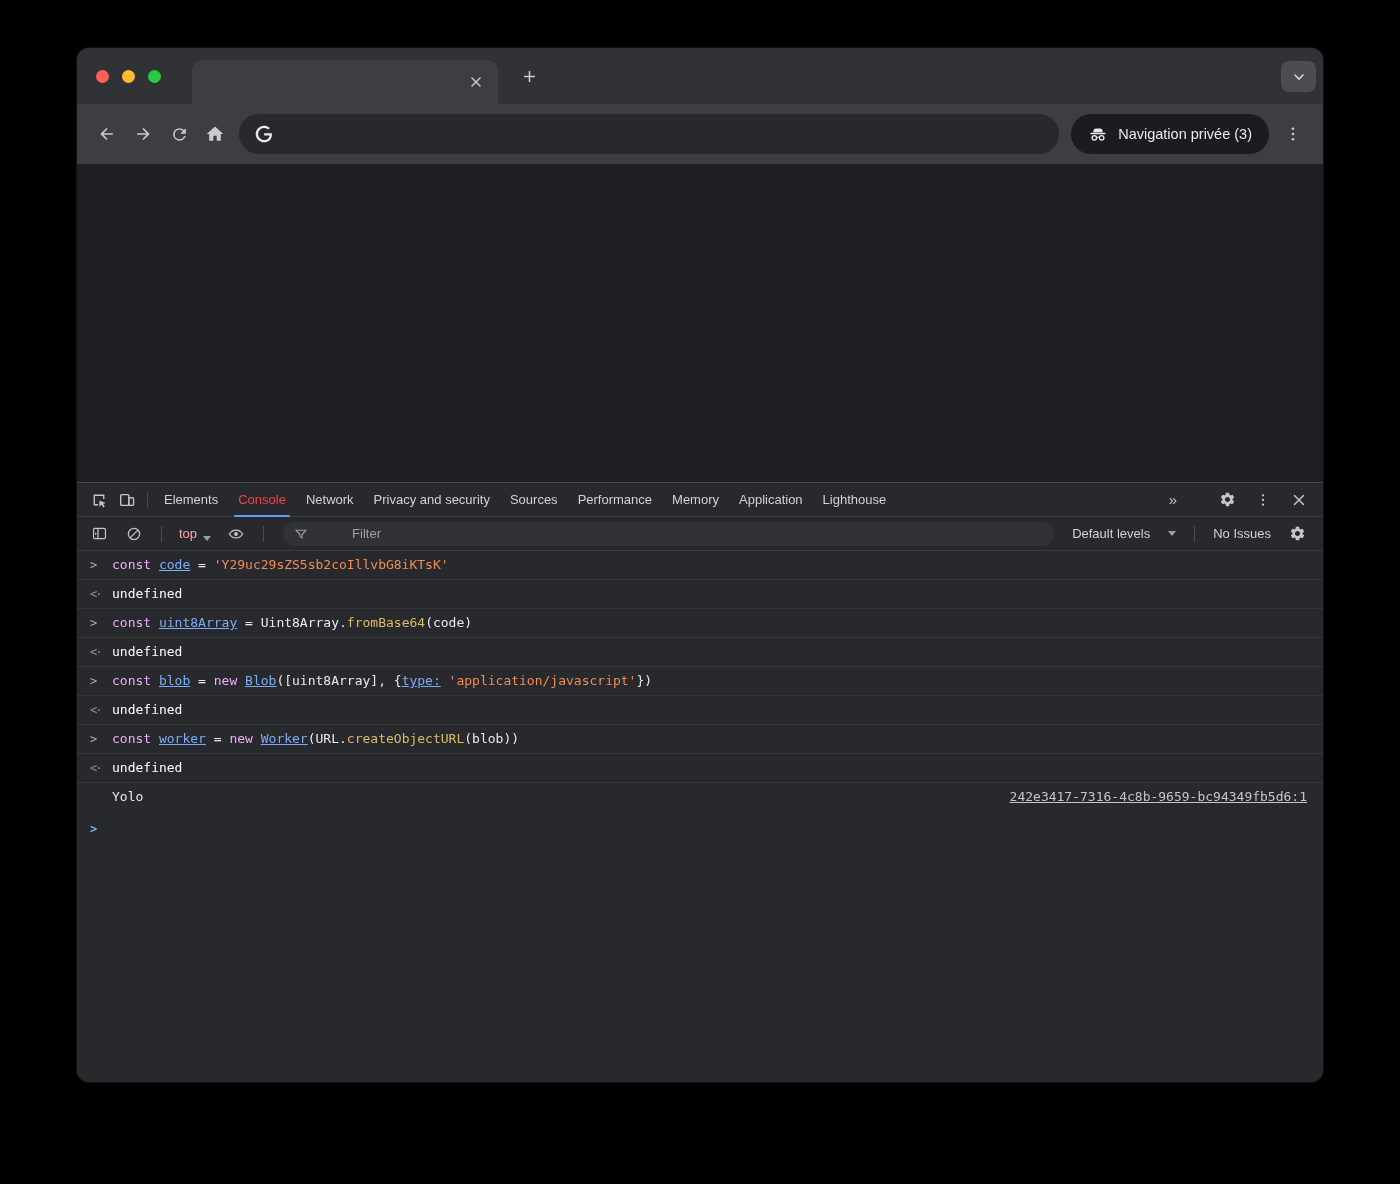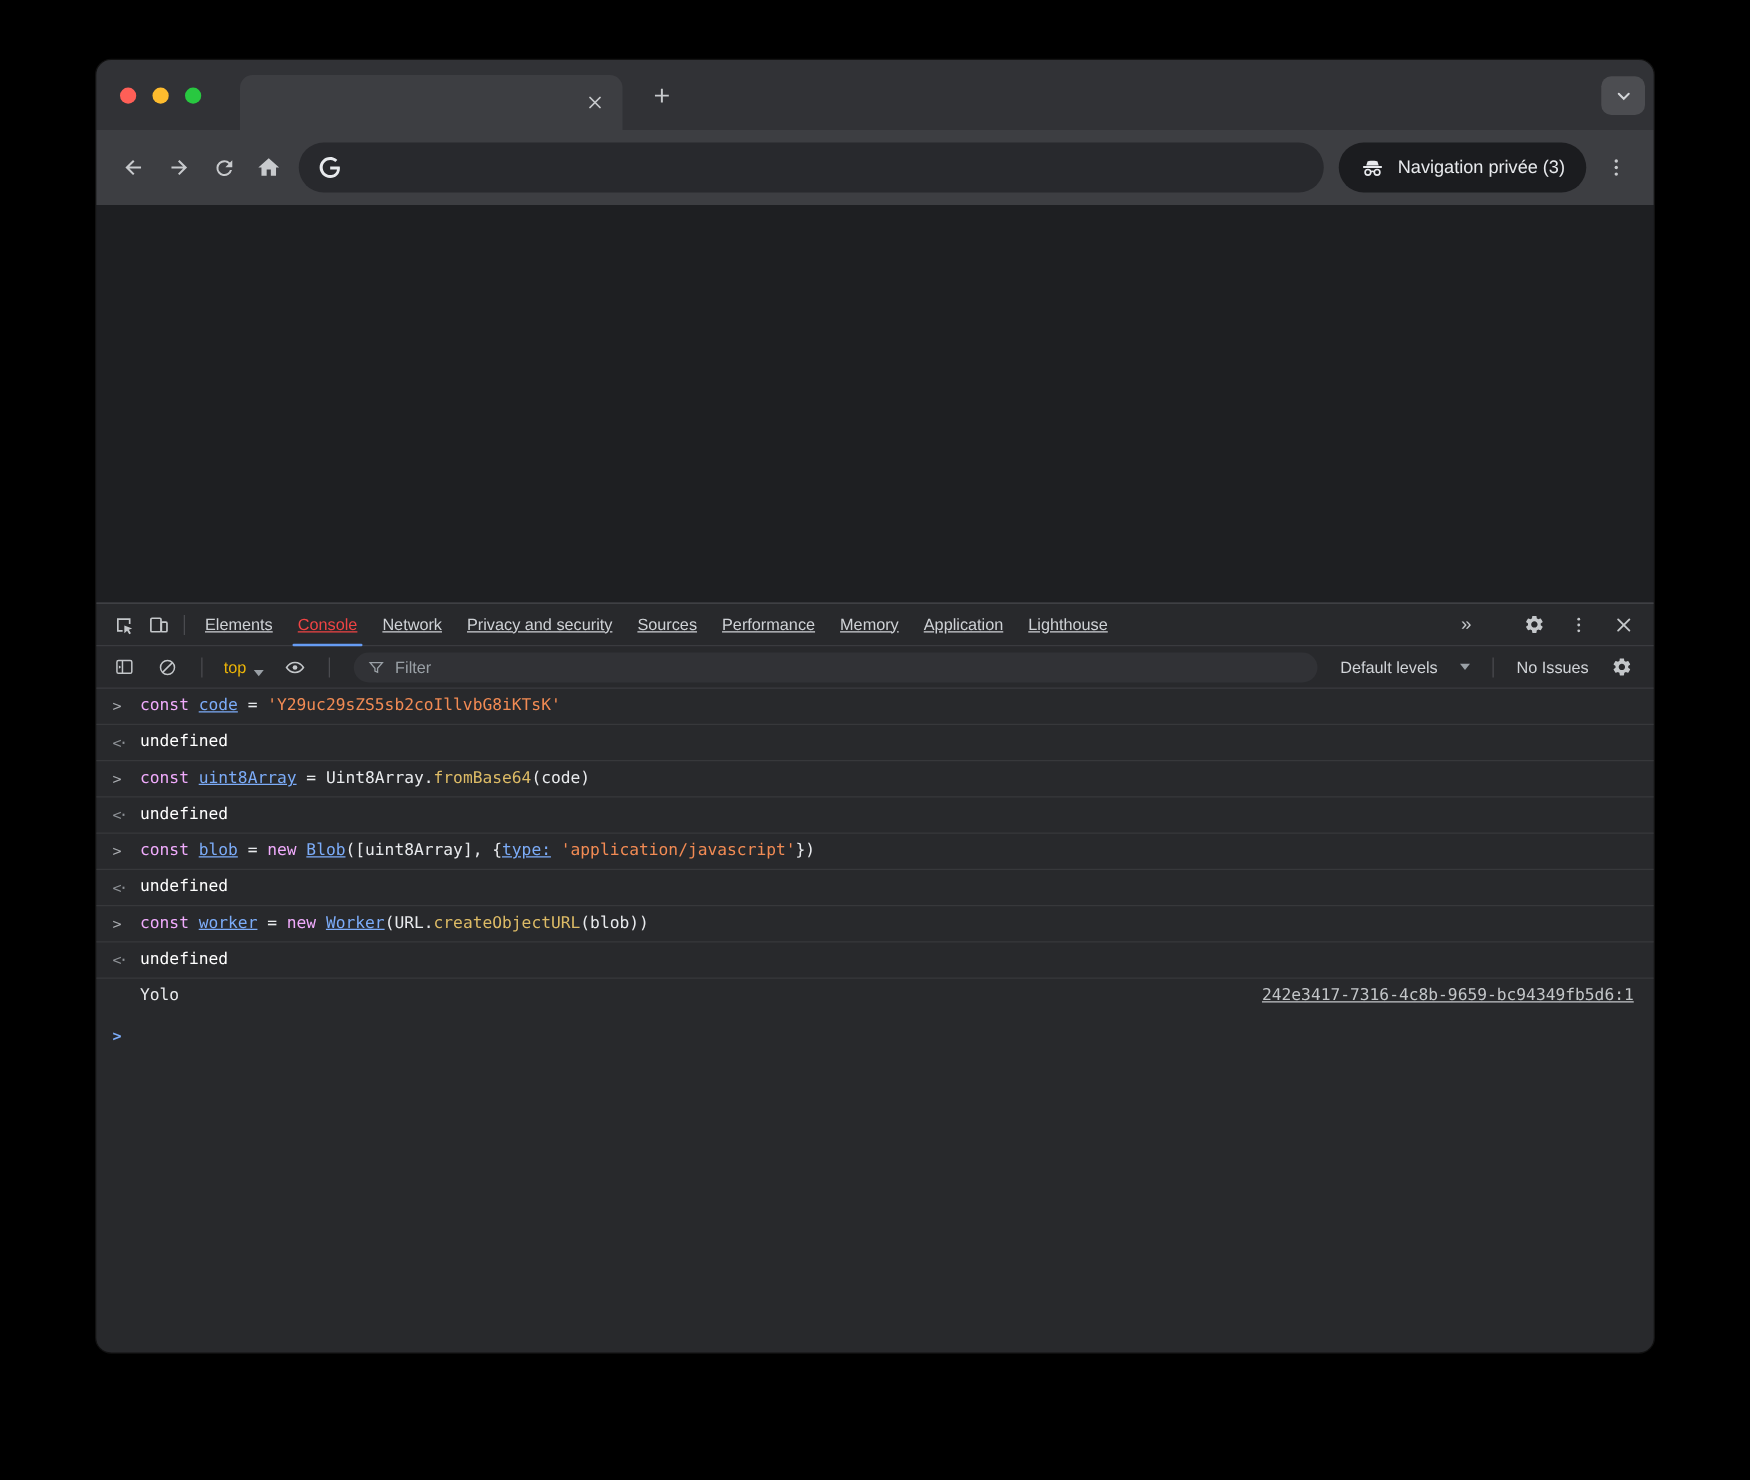--- a/index.html
+++ b/index.html
@@ -38,36 +38,36 @@
 
   
   .devtools { height:600px; background:#28292c; border-top:1px solid #47484c; color:#d0d3d7; }
   .dt-tabbar { height:34px; display:flex; align-items:center; padding:0 10px 0 8px;
                border-bottom:1px solid #3a3b3f; }
   .dt-iconbtn { width:28px; height:26px; display:grid; place-items:center; color:#c4c7ca;
                 border-radius:4px; font-size:15px; }
   .sep { width:1px; height:16px; background:#4a4b4f; margin:0 6px; flex:none; }
   .dt-tabs { display:flex; align-items:center; height:34px; }
   .dt-tab { padding:0 10px; line-height:33px; height:34px; font-size:13px; color:#cfd2d6;
-            position:relative; white-space:nowrap;text-decoration:underline; }
+            position:relative; white-space:nowrap; }
   .dt-tab.active { color:#ef4444; }
   .dt-tab.active::after { content:""; position:absolute; left:6px; right:6px; bottom:0;
                           height:2px; background:#669cf4; border-radius:1px; }
   .dt-right { margin-left:auto; display:flex; align-items:center; gap:8px; }
   .more-glyph { font-size:15px; color:#c4c7ca; }
 
   .dt-toolbar { height:34px; display:flex; align-items:center; padding:0 12px 0 8px; gap:7px;
                 border-bottom:1px solid #3a3b3f; font-size:13px; }
-  .ctx { display:flex; align-items:flex-end; gap:6px; color:#eab308; padding:0 4px; }
+  .ctx { display:flex; align-items:flex-end; gap:6px; color:#fca5a5; padding:0 4px; }
   .caret { width:0; height:0; border-left:4px solid transparent; border-right:4px solid transparent;
            border-top:5px solid #9aa0a6; display:inline-block; }
   .filter-box { flex:1; height:24px; background:#313236; border-radius:12px; display:flex;
                 align-items:center; gap:8px; padding:0 11px; margin:0 6px; }
   .filter-input { flex:1; background:transparent; border:none; outline:none; color:#fca5a5;
-                  font-size:13px; font-family:"Liberation Sans",sans-serif; }
+                  font-size:13px; font-family:"Liberation Sans",sans-serif;margin-left:36px; }
   .filter-input::placeholder { color:#9aa0a6; }
   .right-label { display:flex; align-items:center; gap:18px; color:#d0d3d7; padding:0 5px; white-space:nowrap;text-align:center; }
 
   
   .console { font-family:"DejaVu Sans Mono", monospace; font-size:13px; }
   .console-row { position:relative; padding:5px 16px 5px 35px; border-bottom:1px solid #37383b;
                  line-height:18px; color:#e8eaed; }
   .console-row .marker { position:absolute; left:13px; top:5px; color:#a9acb0; font-size:12px; }
   .console-row.result .marker { color:#8e9297; letter-spacing:-2px; }
   .console-row.log { display:flex; align-items:baseline; border-bottom:none; }

